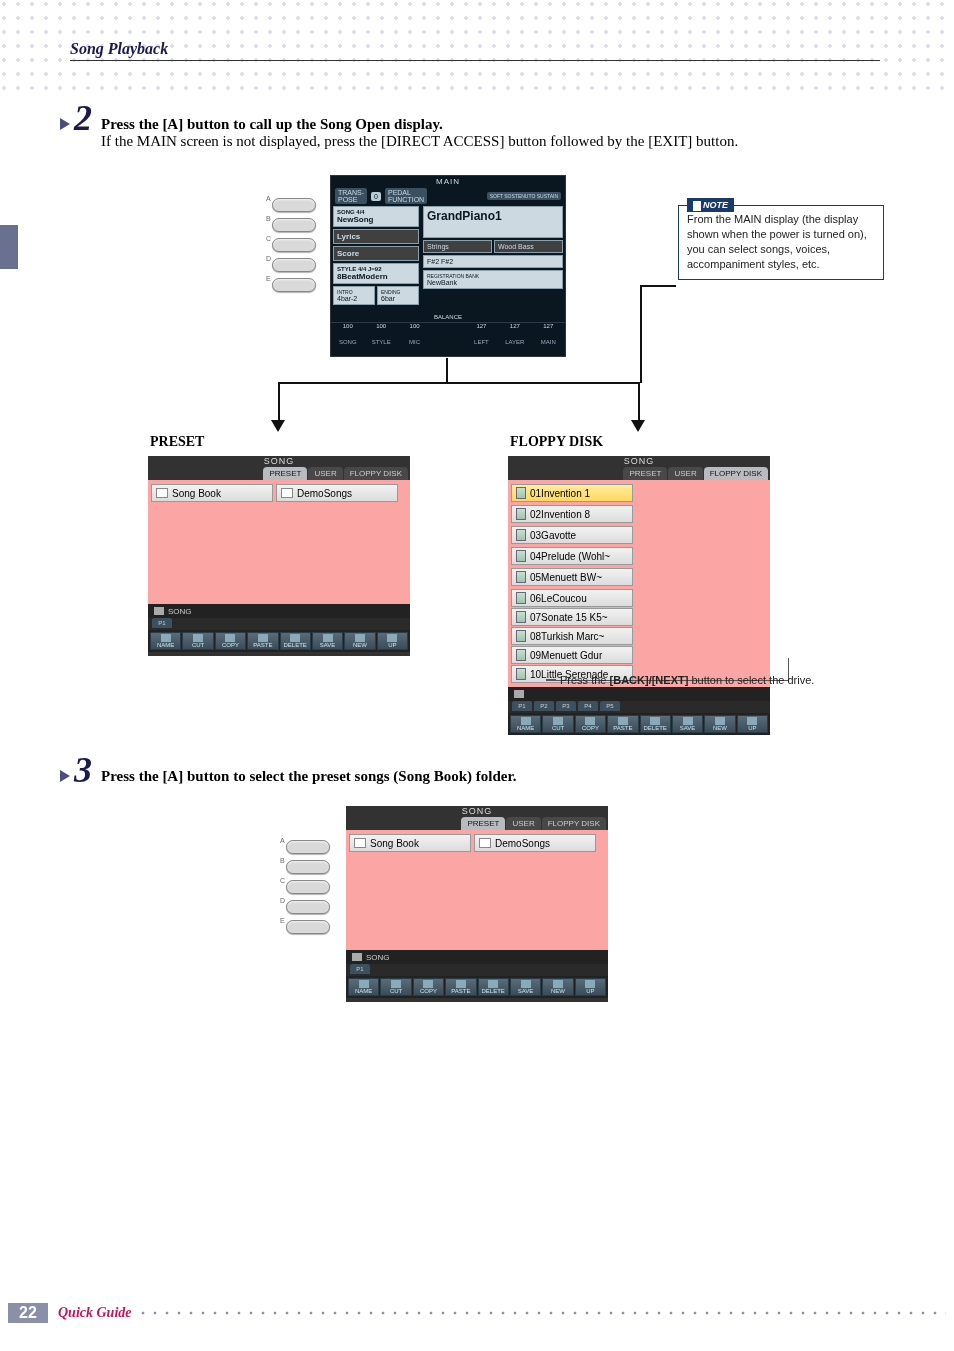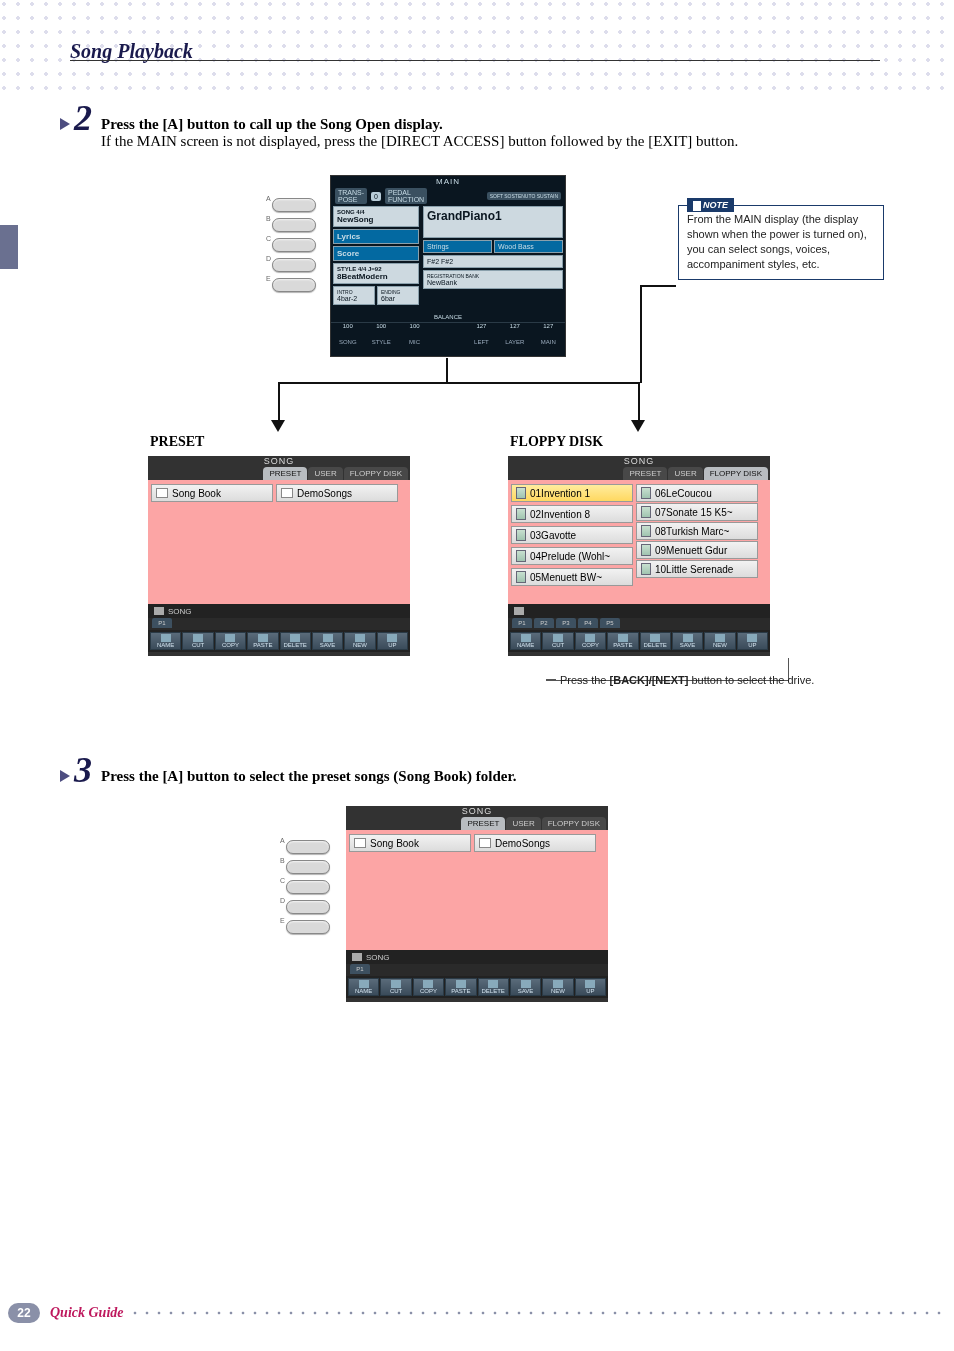--- a/index.html
+++ b/index.html
@@ -4,21 +4,21 @@
 <style>
   * { box-sizing: border-box; margin: 0; padding: 0; }
   body { width: 954px; height: 1351px; font-family: Georgia, 'Times New Roman', serif; background: #fff; position: relative; color: #000; }
   
   .dot-top-bg {
     position: absolute; top: 0; left: 0; width: 954px; height: 90px;
     background-image: radial-gradient(circle at 4px 4px, rgba(120,120,180,0.25) 2px, transparent 2px);
     background-size: 14px 14px; pointer-events: none;
   }
   .section-title {
-    position: absolute; top: 40px; left: 70px; font-style: italic; font-weight: bold; font-size: 20px; color: #1a1a4d;
+    position: absolute; top: 40px; left: 70px; font-style: italic; font-weight: bold; font-size: 16px; color: #1a1a4d;
   }
   .section-title-rule { position: absolute; top: 60px; left: 70px; width: 810px; height: 1px; background: #333; }
 
   .step-row { position: absolute; left: 60px; right: 60px; }
   .step-marker { display: flex; align-items: flex-start; }
   .arrow-tri {
     width: 0; height: 0; border-left: 10px solid #4d4d80; border-top: 6px solid transparent; border-bottom: 6px solid transparent; margin-top: 18px; margin-right: 4px;
   }
   .step-num { font-family: 'Times New Roman', serif; font-style: italic; font-weight: bold; font-size: 36px; color: #1a1a4d; line-height: 1; }
   .step-text { margin-left: 9px; padding-top: 16px; font-size: 15px; }
@@ -28,21 +28,21 @@
   .lcd-main { position: absolute; top: 175px; left: 330px; width: 236px; height: 182px; background: #0a1620; border: 1px solid #333; font-family: Arial, sans-serif; }
   .lcd-titlebar { height: 12px; background: #0a1620; color: #c8dce6; font-size: 8px; text-align: center; line-height: 12px; letter-spacing: 1px; }
   .lcd-row1 { height: 16px; display: flex; align-items: center; padding: 0 4px; gap: 4px; }
   .lcd-chip { background: #b8ccd8; color: #0a1620; font-size: 7px; padding: 1px 3px; border-radius: 2px; }
   .lcd-chip-dark { background: #3a5060; color: #c8dce6; font-size: 7px; padding: 1px 3px; border-radius: 2px; }
   .lcd-body { display: flex; height: 108px; justify-content: flex-end; }
   .lcd-left-col { width: 90px; display: flex; flex-direction: column; gap: 2px; padding: 2px; }
   .lcd-right-col { flex: 1; display: flex; flex-direction: column; gap: 2px; padding: 2px; }
   .lcd-card { background: #cdd9e0; color: #0a1620; font-size: 8px; font-weight: bold; padding: 2px 3px; border: 1px solid #8aa0ac; position: relative; }
   .lcd-card.small { font-size: 7px; font-weight: normal; }
-  .lcd-card.dark { background: #0369a1; color: #c8dce6; }
+  .lcd-card.dark { background: #404040; color: #c8dce6; }
   .lcd-card.grand { height: 32px; font-size: 12px; display: flex; align-items: flex-start; }
   .lcd-balance { height: 10px; background: #0a1620; color: #c8dce6; font-size: 6px; text-align: center; line-height: 10px; }
   .lcd-bal-row { display: flex; height: 14px; }
   .lcd-bal-cell { flex: 1; color: #c8dce6; font-size: 6px; text-align: center; border-top: 1px solid #2a3a46; }
   .lcd-tabs { display: flex; height: 12px; }
   .lcd-tab { flex: 1; font-size: 6px; color: #9ab; text-align: center; line-height: 12px; }
 
   .control-block { position: absolute; width: 56px; }
   .ctrl-btn { width: 44px; height: 14px; background: #d9d9d9; border: 1px solid #888; border-radius: 7px; box-shadow: inset 0 1px 2px rgba(255,255,255,0.7), 0 1px 1px rgba(0,0,0,0.3); margin: 6px 0; }
   .ctrl-label { position: absolute; font-size: 7px; font-family: Arial; color: #666; }
@@ -79,21 +79,21 @@
   .song-b-footer { height: 22px; background: #222; display: flex; gap: 1px; padding: 2px; }
   .song-b-footer .fbtn { flex: 1; background: linear-gradient(#5a6b7a,#3a4b5a); color: #d0e0ec; font-size: 6px; text-align: center; display: flex; flex-direction: column; justify-content: flex-end; padding-bottom: 1px; border: 1px solid #2a3a46; }
   .song-b-footer .fbtn .fbi { width: 10px; height: 8px; margin: 1px auto 0; background: #8ab; }
 
   .leader-line-dark { position: absolute; height: 1px; background: #555; }
   .leader-marker { position: absolute; width: 10px; height: 2px; background: #555; }
   .leader-text { position: absolute; font-family: Arial, sans-serif; font-size: 11px; color: #222; }
   .leader-text b { font-weight: bold; }
 
   .page-footer { position: absolute; bottom: 28px; left: 0; right: 0; display: flex; align-items: center; }
-  .page-num-badge { width: 32px; height: 20px; border-radius: 10px; background: #8a90a8; color: #fff; font-family: Arial, sans-serif; font-size: 12px; font-weight: bold; display: flex; align-items: center; justify-content: center; margin-left: 8px; }
+  .page-num-badge { width: 40px; height: 20px; border-radius: 0; background: #8a90a8; color: #fff; font-family: Arial, sans-serif; font-size: 16px; font-weight: bold; display: flex; align-items: center; justify-content: center; margin-left: 8px; }
   .quick-guide-label { font-style: italic; font-weight: bold; font-size: 14px; margin-left: 10px; color: #be185d; }
   .dot-trail { flex: 1; height: 4px; margin-left: 8px; margin-right: 8px; position: relative; }
   .dot-trail::after { content: ""; position: absolute; inset: 0; background-image: radial-gradient(circle at 3px 2px, #8a90a8 1.5px, transparent 1.6px); background-size: 12px 4px; }
 
   .side-tab { position: absolute; top: 225px; left: 0; width: 18px; height: 44px; background: #6a7090; }
 </style>
 </head>
 <body>
 
 <div class="dot-top-bg"></div>
@@ -257,21 +257,21 @@
   </div>
 </div>
 
 <div class="song-browser" style="top:456px; left:508px; height:200px;">
   <div class="song-b-tabs">
     <div class="song-b-title">SONG</div>
     <div class="song-b-tab">PRESET</div>
     <div class="song-b-tab">USER</div>
     <div class="song-b-tab active">FLOPPY DISK</div>
   </div>
-  <div class="song-b-body" style="min-height:124px; flex-direction: row;">
+  <div class="song-b-body" style="min-height:124px; flex-direction: column;">
     <div style="display:flex;flex-direction:column;gap:3px;">
       <div class="song-b-item selected">
           <span class="doc-ic"></span>
           <span>01Invention 1</span>
         </div>
       <div class="song-b-item">
           <span class="doc-ic"></span>
           <span>02Invention 8</span>
         </div>
       <div class="song-b-item">

